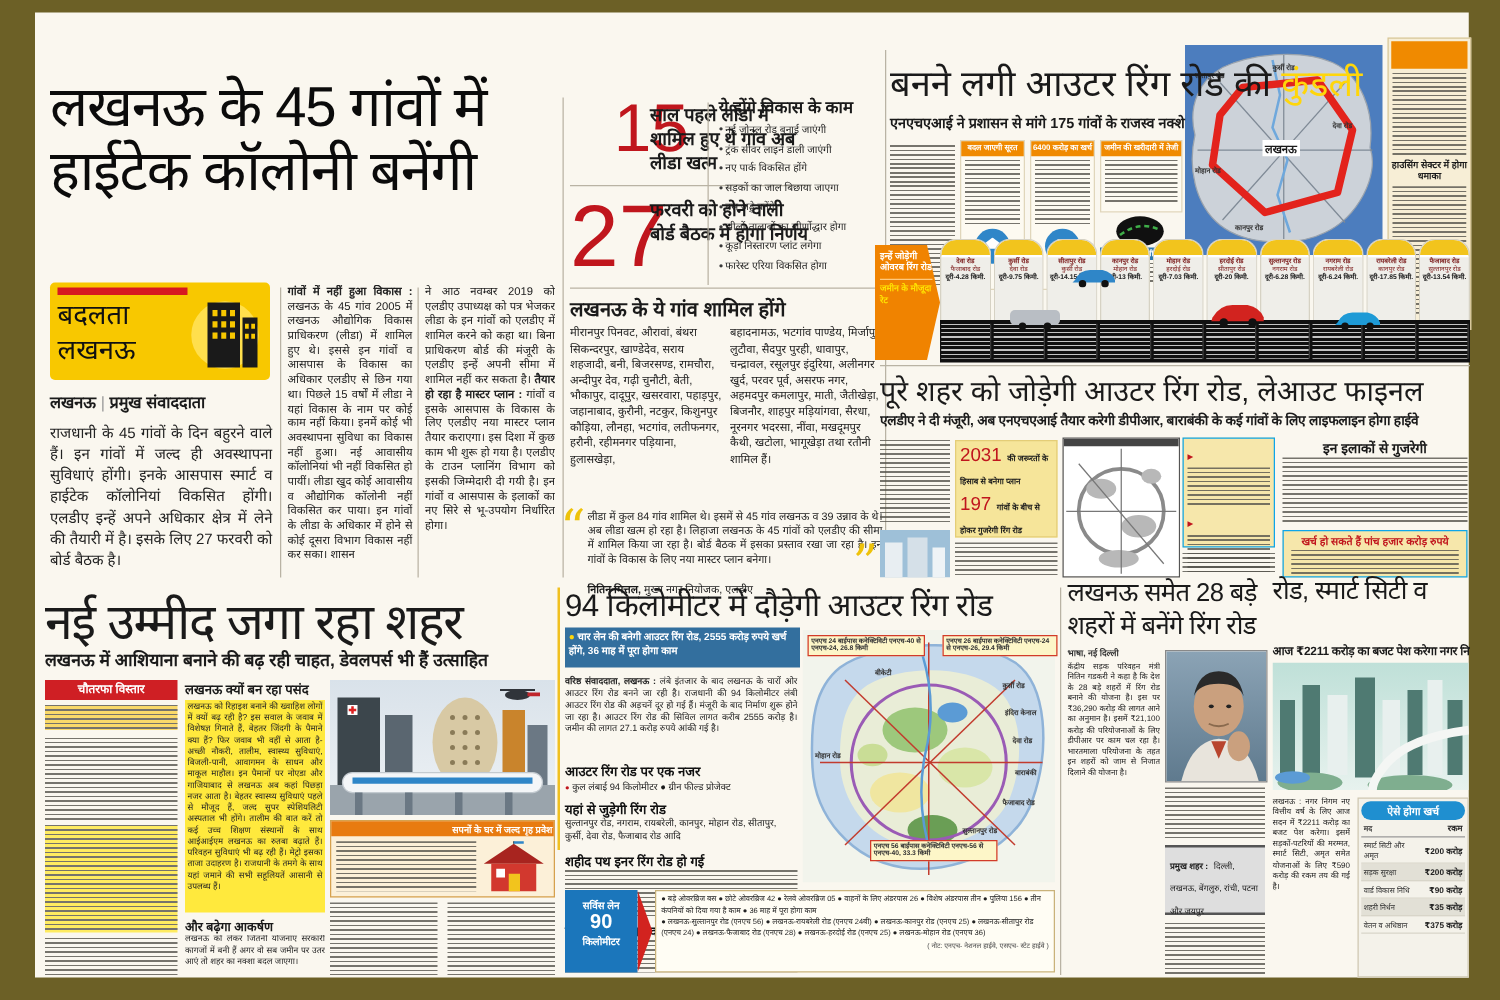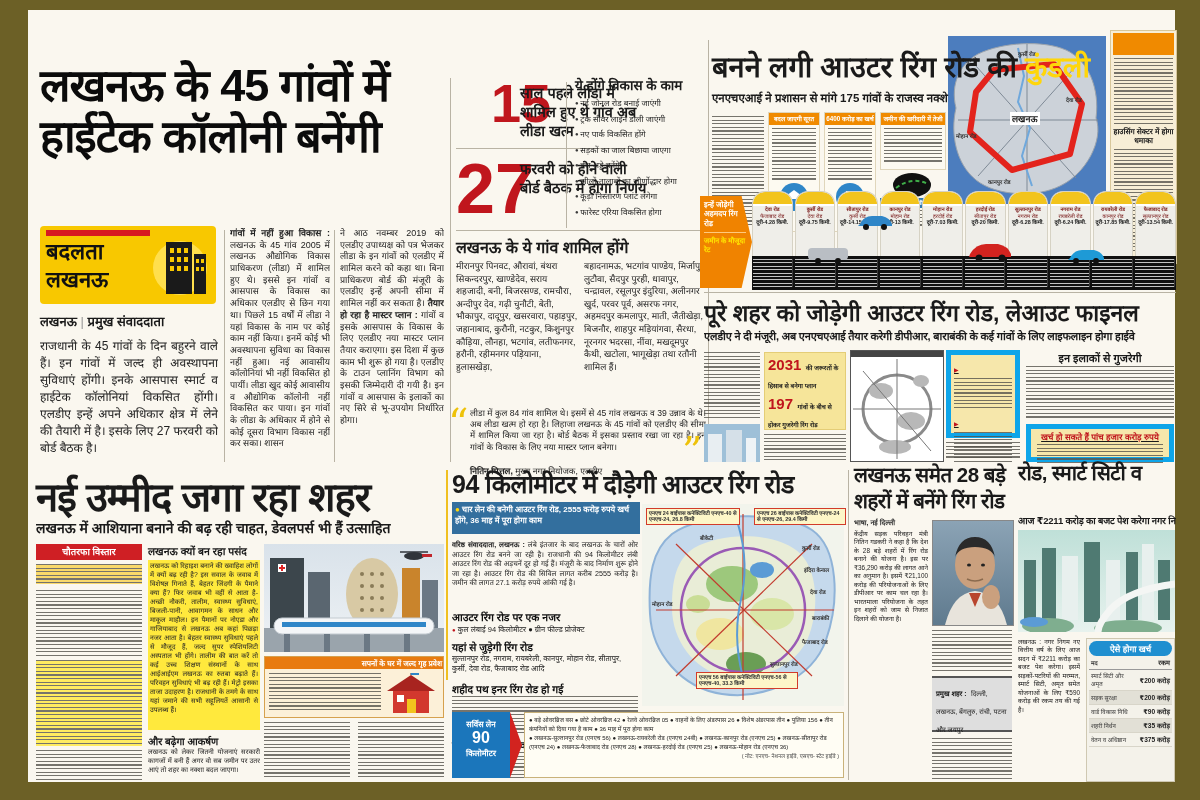--- a/index.html
+++ b/index.html
@@ -1,21 +1,21 @@
 <!DOCTYPE html>
 <html><head>
 <meta charset="utf-8">
 <style>
   html,body{margin:0;padding:0;background:#6c6026;}
   #root{position:relative;width:1200px;height:800px;overflow:hidden;background:#6c6026;
         font-family:"Liberation Sans","DejaVu Sans",sans-serif;color:#1a1a1a;}
   .ab{position:absolute;}
   .paper{left:28px;top:10px;width:1147px;height:772px;background:#faf7ef;}
   .b{font-weight:bold;}
-  .w8{font-weight:700;}
+  .w8{font-weight:400;}
   .j{text-align:justify;}
   .red{color:#c0161d;}
   .n{background:repeating-linear-gradient(#55534c 0 1.2px,transparent 1.2px 3.6px);opacity:.8;}
   .nw{background:repeating-linear-gradient(rgba(255,255,255,.75) 0 1px,transparent 1px 3.4px);}
   .ny{background-color:#ffe93d;}
   .rule{background:#b9b3a4;}
   .hl1{font-size:45px;line-height:1.14;letter-spacing:-1px;color:#0b0b0b;}
   .smalltxt{font-size:9px;line-height:1.3;color:#222;overflow:hidden;}
   .micro{font-size:6.8px;line-height:1.32;color:#222;overflow:hidden;}
   .dotlist div{font-size:8.2px;line-height:1.9;color:#1d1d1d;}
@@ -24,21 +24,21 @@
           border-radius:13px 13px 0 0;text-align:center;overflow:hidden;flex:1;}
   .dome{height:12px;background:#f2c41d;border-radius:12px 12px 0 0;border-bottom:2px solid #fff;}
   .pa{display:block;font-size:5.2px;line-height:1.25;color:#7a1a1a;font-weight:bold;}
   .pb{display:block;font-size:5.2px;line-height:1.25;color:#7a1a1a;}
   .pd{display:block;font-size:5.4px;line-height:1.3;color:#222;font-weight:bold;}
   .cell{flex:1;margin:3px 1px;border-right:1px solid #3a3a3a;}
   .obox-h{background:#f08a00;color:#fff;font-size:6.3px;font-weight:bold;text-align:center;
           padding:2px 1px;line-height:1.2;}
   .circ{border-radius:50%;background:#2f86c8;color:#fff;display:flex;align-items:center;
         justify-content:center;font-weight:bold;}
-  .ybox{background:#f6e7ab;border:5px solid #0ea5e9;text-decoration:underline;}
+  .ybox{background:#f6e7ab;border:1px solid #0ea5e9;}
   .callout{background:#fdf6c8;border:1px solid #d23b2a;font-size:5.4px;line-height:1.2;
            color:#333;padding:1px 2px;font-weight:bold;}
   .maplbl{font-size:5.6px;color:#333;font-weight:bold;white-space:nowrap;}
   .tbl-row{display:flex;align-items:center;border-bottom:1px solid #d8d5c9;}
   .tbl-row .it{flex:1;font-size:6px;color:#333;padding:2px 2px;}
   .tbl-row .am{font-size:6.6px;font-weight:bold;color:#222;padding:2px 2px;white-space:nowrap;}
   .subhead-b{font-size:10.5px;font-weight:bold;color:#111;}
 </style>
 </head>
 <body>
@@ -196,21 +196,21 @@
   </div>
 
   <div class="ab" style="left:1110px;top:30px;width:65px;height:232px;background:#f7eed6;border:1px solid #d8c79a;">
     <div style="background:#f08a00;height:22px;margin:2px;" class="nw"></div>
     <div class="n" style="height:66px;margin:3px;"></div>
     <div class="b" style="font-size:7.5px;text-align:center;line-height:1.25;">हाउसिंग सेक्टर में होगा धमाका</div>
     <div class="n" style="height:102px;margin:3px;"></div>
   </div>
 
   <div class="ab" style="left:700px;top:196px;width:52px;height:92px;background:#f08300;clip-path:polygon(0 0,80% 0,100% 50%,80% 100%,0 100%);padding:4px 6px 0 4px;box-sizing:border-box;">
-    <div style="color:#fff;font-size:7.5px;font-weight:bold;line-height:1.25;">इन्हें जोड़ेगी अहमदप रिंग रोड</div>
+    <div style="color:#fff;font-size:7.5px;font-weight:bold;line-height:1.25;">इन्हें जोड़ेगी ओवरब रिंग रोड</div>
     <div style="border-top:1px solid #ffc97d;margin:4px 0;"></div>
     <div style="color:#ffe400;font-size:7px;font-weight:bold;line-height:1.25;">जमीन के मौजूदा रेट</div>
   </div>
 
   <div class="ab" style="left:752px;top:192px;width:424px;height:64px;display:flex;gap:2px;align-items:flex-end;z-index:2;">
     <div class="pillar" style="height:64px;">
         <div class="dome"></div>
         <span class="pa">देवा रोड</span>
         <span class="pb">फैजाबाद रोड</span>
         <span class="pd">दूरी-4.28 किमी.</span>

